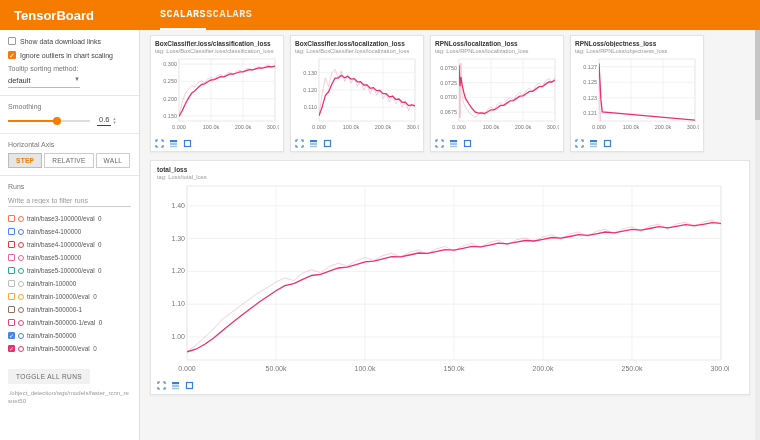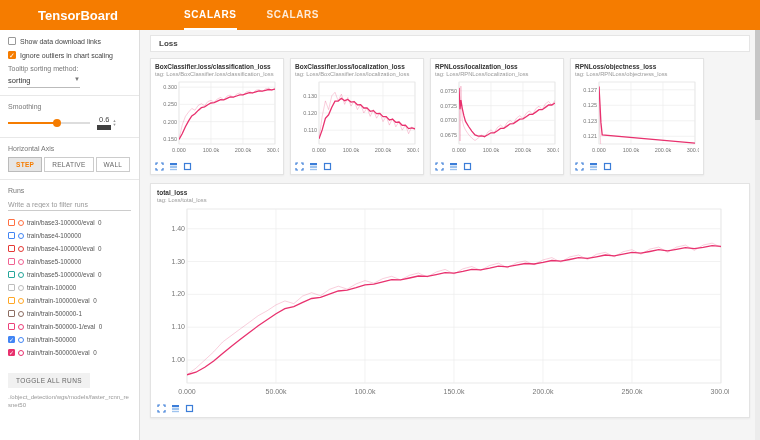--- a/index.html
+++ b/index.html
@@ -1,40 +1,40 @@
 <!DOCTYPE html>
 <html><head>
 <meta charset="utf-8">
 <style>
   *{box-sizing:border-box;margin:0;padding:0;}
   html,body{width:760px;height:440px;overflow:hidden;}
   body{font-family:"Liberation Sans",sans-serif;background:#f5f5f5;color:#333;}
   svg text{font-family:"Liberation Sans",sans-serif;}
 
   header{height:30px;background:#f57c00;display:flex;align-items:center;color:#fff;}
-  .logo{font-size:13px;font-weight:bold;padding:0 14px;width:160px;margin-left:24px;}
-  #nav{display:flex;gap:30px;font-size:10px;font-weight:bold;letter-spacing:.6px;height:30px;align-items:center;}
+  .logo{font-size:13px;font-weight:bold;padding:0 14px;width:160px;}
+  #nav{display:flex;font-size:10px;font-weight:bold;letter-spacing:.6px;height:30px;align-items:center;font-family:Liberation Mono, monospace;}
   .nav-item{opacity:.85;cursor:pointer;height:30px;line-height:30px;border-bottom:2px solid transparent;}
   .nav-item.active{opacity:1;border-bottom:2px solid #fff;}
 
   .body{display:flex;height:410px;}
   aside{width:140px;background:#fff;border-right:1px solid #ddd;font-size:7.5px;color:#444;display:flex;flex-direction:column;overflow:hidden;}
   .side-sec{padding:7px 8px;border-bottom:1px solid #e8e8e8;}
   .cb-row{display:flex;align-items:flex-start;margin-bottom:5px;cursor:pointer;}
   .cb{width:8px;height:8px;border:1px solid #999;border-radius:1px;display:inline-block;color:#fff;font-size:7px;line-height:8px;text-align:center;margin-right:4px;flex:none;}
   .cb.on{background:#f57c00;border-color:#f57c00;}
   .cb-lab{font-size:7px;line-height:9px;}
   .tt-label{color:#777;font-size:7px;margin:4px 0 2px;}
   .tt-select{border-bottom:1px solid #bbb;width:72px;display:flex;justify-content:space-between;padding:2px 0;font-size:7.5px;color:#333;cursor:pointer;}
   .caret{color:#777;font-size:6px;}
   .sec-label{color:#777;font-size:7px;margin-bottom:5px;}
   .slider-row{display:flex;align-items:center;}
   .slider{width:82px;height:2px;background:linear-gradient(to right,#f57c00 60%,#ddd 60%);position:relative;cursor:pointer;}
   .thumb{position:absolute;left:calc(60% - 4px);top:-3px;width:8px;height:8px;border-radius:50%;background:#f57c00;}
-  .sm-val{margin-left:7px;font-size:7.5px;border-bottom:5px solid #404040;padding:0 2px 1px;cursor:text;}
+  .sm-val{margin-left:7px;font-size:7.5px;border-bottom:1px solid #404040;padding:0 2px 1px;cursor:text;}
   .spin{display:inline-flex;flex-direction:column;font-size:4px;color:#999;line-height:4px;margin-left:1px;vertical-align:middle;}
   .axis-btns{display:flex;gap:2px;}
   .axis-btn{font-size:6.5px;padding:3px 7px;border:1px solid #ccc;background:#fff;color:#666;font-family:inherit;cursor:pointer;letter-spacing:.3px;}
   .axis-btn.active{background:#e6e6e6;color:#f57c00;font-weight:bold;border-color:#bbb;}
   .runs-sec{flex:1;display:flex;flex-direction:column;border-bottom:none;}
   .regex{width:100%;border:none;border-bottom:1px solid #ccc;font-size:7px;padding:2px 0;color:#333;outline:none;background:transparent;font-family:inherit;}
   .regex::placeholder{color:#999;}
   .runs-list{margin-top:5px;height:152px;overflow-y:auto;}
   .runs-list::-webkit-scrollbar{width:4px;}
   .runs-list::-webkit-scrollbar-thumb{background:#ccc;}
@@ -76,21 +76,21 @@
             <span class="cb "></span>
             <span class="cb-lab">Show data download links</span>
           </div>
           <div class="cb-row">
             <span class="cb on">✓</span>
             <span class="cb-lab">Ignore outliers in chart scaling</span>
           </div>
         </div>
       <div class="tt-label">Tooltip sorting method:</div>
       <div class="tt-select">
-        <span>sorting</span>
+        <span>default</span>
         <span class="caret">▼</span>
       </div>
     </div>
 
     <div class="side-sec">
       <div class="sec-label">Smoothing</div>
       <div class="slider-row">
         <div class="slider">
             <div class="thumb"></div>
           </div>
@@ -170,21 +170,20 @@
             <span class="rdot" style="border-color:#e8316e"></span>
             <span class="rlab">train/train-500000/eval_0</span>
           </div>
         </div>
       <button class="toggle-all">TOGGLE ALL RUNS</button>
       <div class="run-path">./object_detection/wgs/models/faster_rcnn_resnet50</div>
     </div>
   </aside>
 
   <main>
-    <div class="group-bar">Loss</div>
     <div id="charts-row" class="charts-row">
         <div class="chart-card"><div class="ct">BoxClassifier.loss/classification_loss</div>
   <div class="cg">tag: Loss/BoxClassifier.loss/classification_loss</div>
   <svg width="124" height="76">
             <rect x="24" y="3" width="96" height="62" fill="#fff" stroke="#e0e0e0" stroke-width="0.7"></rect>
             <line x1="24" x2="24" y1="3" y2="65" stroke="#ececec" stroke-width="0.7"></line>
             <text x="24" y="73" text-anchor="middle" font-size="5.5" fill="#777">0.000</text>
             <line x1="56" x2="56" y1="3" y2="65" stroke="#ececec" stroke-width="0.7"></line>
             <text x="56" y="73" text-anchor="middle" font-size="5.5" fill="#777">100.0k</text>
             <line x1="88" x2="88" y1="3" y2="65" stroke="#ececec" stroke-width="0.7"></line>

